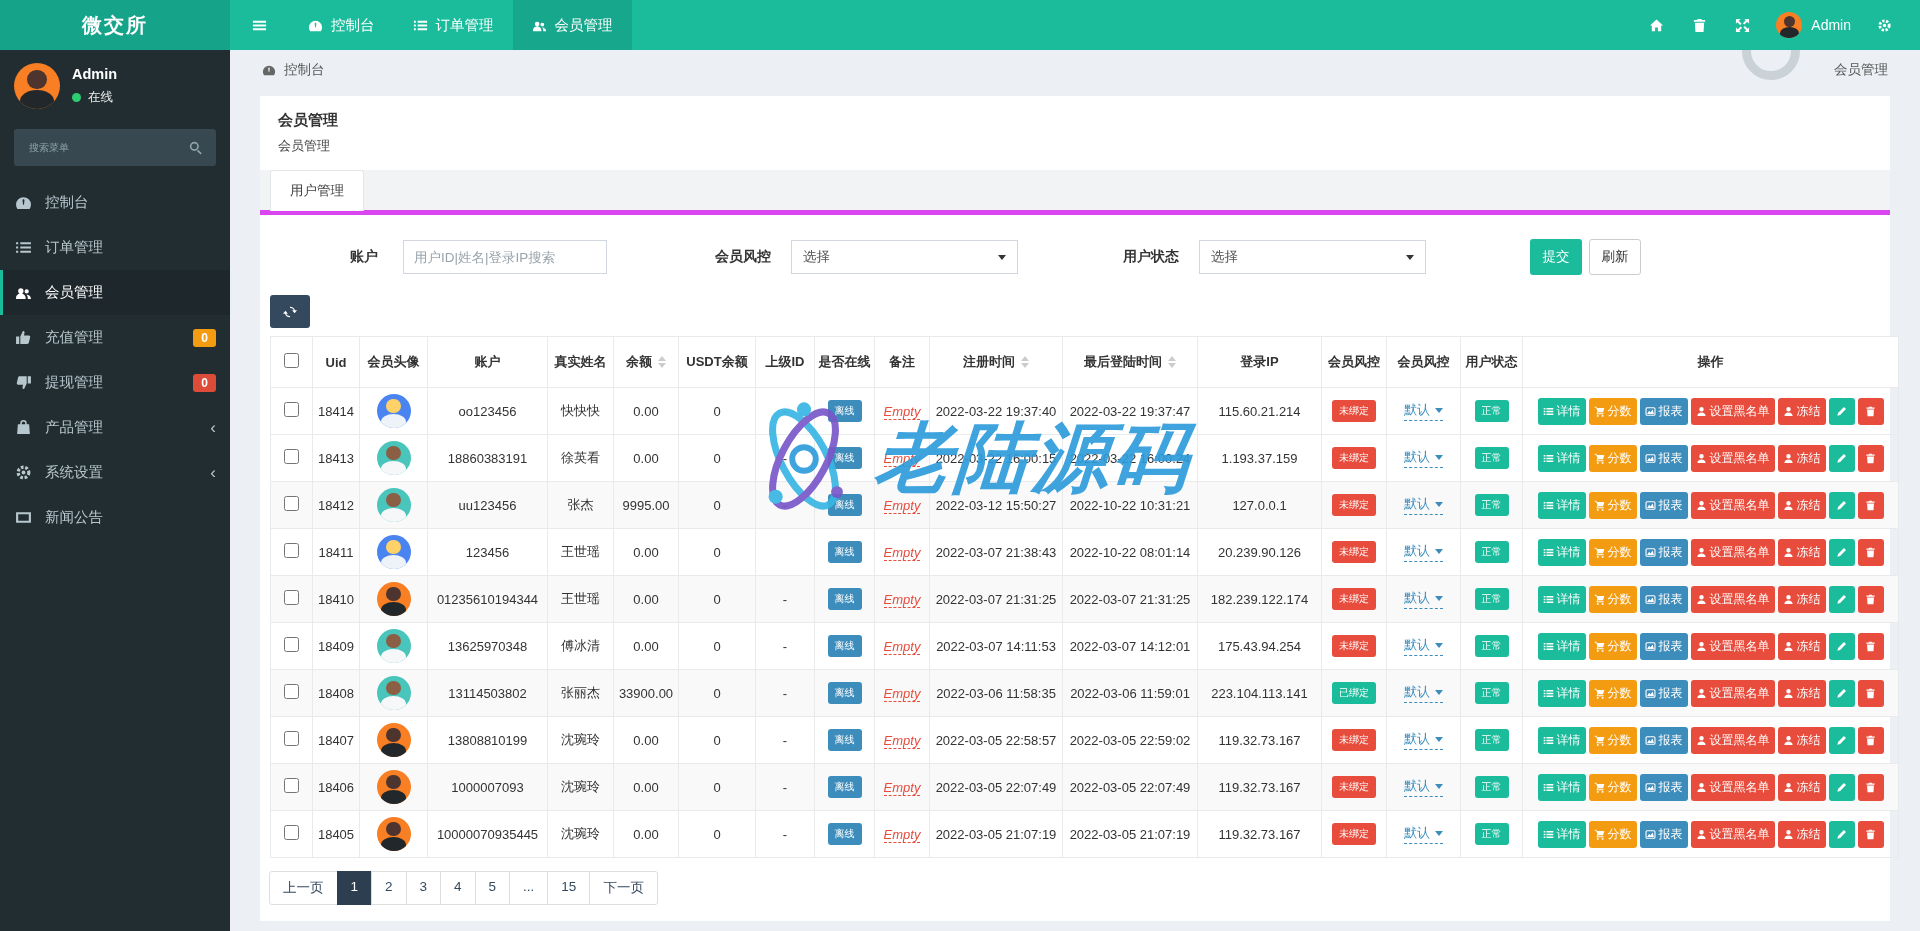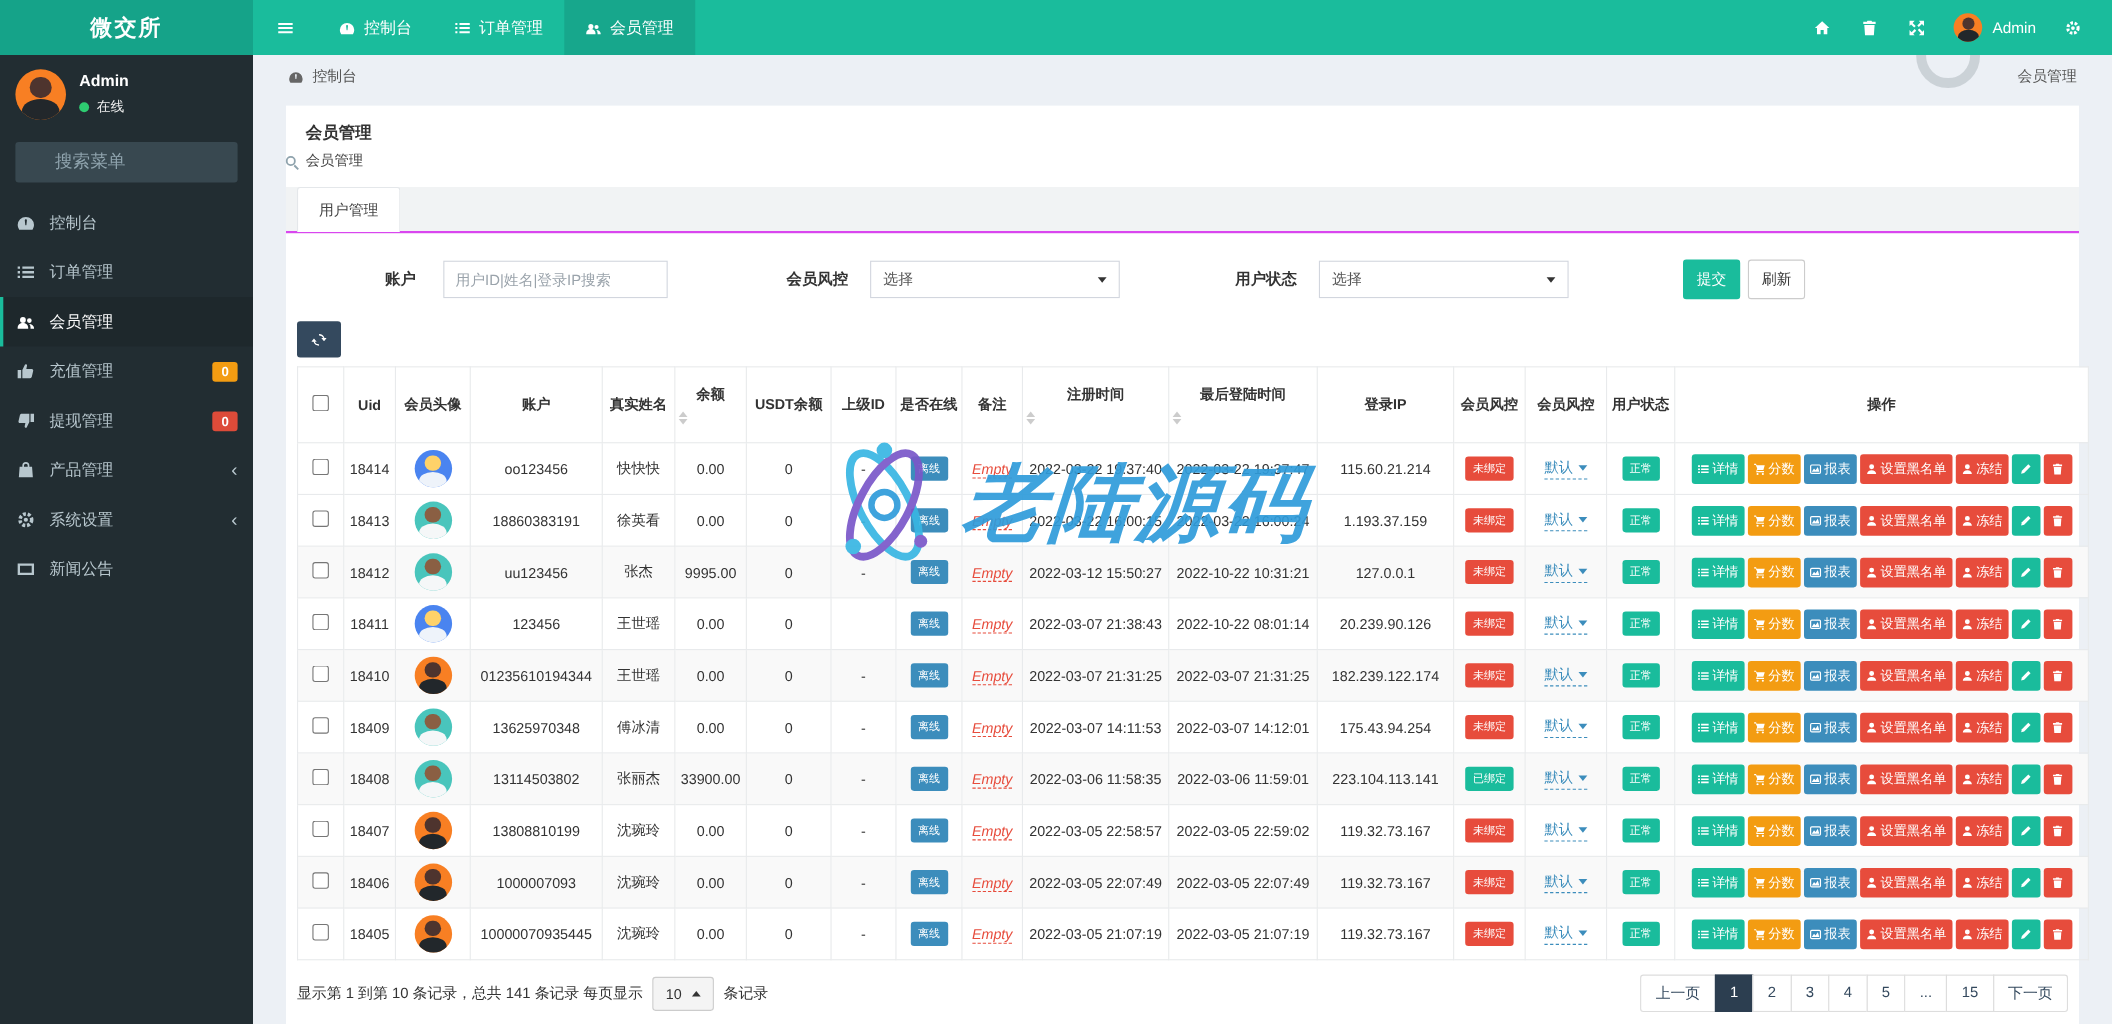--- a/index.html
+++ b/index.html
@@ -35,21 +35,21 @@
 
   
   .sidebar { position:absolute; top:50px; left:0; width:230px; bottom:0; background:#222d32; z-index:90; }
   .user-panel { display:flex; gap:12px; padding:13px 14px 10px; align-items:center; }
   .user-panel .avatar { width:46px; height:46px; }
   .user-name { color:#fff; font-size:14.5px; font-weight:700; margin-bottom:7px; }
   .user-status { color:#eee; font-size:12.5px; display:flex; align-items:center; gap:7px; }
   .dot { width:9px; height:9px; border-radius:50%; background:#2ecc71; }
   .side-search { margin:10px 14px 14px; background:#384850; border-radius:3px; height:37px;
     display:flex; align-items:center; padding:0 13px; }
-  .side-search input { flex:1; background:transparent; border:none; outline:none; color:#ccc; font-size:16px;margin-left:21px; }
+  .side-search input { flex:1; background:transparent; border:none; outline:none; color:#ccc; font-size:10px; }
   .side-search input::placeholder { color:#8fa3ad; }
   .side-search svg { width:14px; height:14px; color:#8fa3ad; cursor:pointer; }
   .menu { list-style:none; margin:8px 0 0; padding:0; }
   .menu li { display:flex; align-items:center; gap:13px; padding:0 14px 0 12px; height:45px; color:#b8c7ce;
     font-size:14.5px; cursor:pointer; border-left:3px solid transparent; }
   .menu li svg { width:17px; height:17px; flex:none; }
   .menu li.active { background:#1e282c; border-left-color:#1abc9c; color:#fff; }
   .mlabel { flex:1; }
   .mbadge { font-size:12px; color:#fff; padding:2px 8px; border-radius:3px; font-weight:700; }
   .mbadge.orange { background:#f39c12; }
@@ -59,21 +59,21 @@
   
   .content { position:absolute; left:230px; top:50px; right:0; bottom:0; background:#ecf0f5; }
   .breadcrumb { display:flex; justify-content:space-between; align-items:center; padding:11px 32px 9px; color:#555; font-size:13.5px; }
   .bc-left { display:flex; align-items:center; gap:8px; cursor:pointer; }
   .breadcrumb svg { width:14px; height:14px; color:#666; }
 
   .box { background:#fff; margin:8px 30px 0; }
   .box-header { padding:15px 18px 10px; }
   .title { font-size:15px; font-weight:700; color:#333; margin-bottom:7px; }
   .subtitle { font-size:13px; color:#444; }
-  .tab-strip { background:#f1f3f4; border-bottom:2px solid #d946ef; display:flex; padding-left:10px; margin-top:5px; }
+  .tab-strip { background:#f1f3f4; border-bottom:5px solid #d946ef; display:flex; padding-left:10px; margin-top:5px; }
   .tab { background:#fff; padding:11px 19px; font-size:13.5px; color:#444; border:1px solid #e4e7ea;
     border-bottom:none; margin-bottom:-1px; border-radius:3px 3px 0 0; cursor:pointer; }
 
   .filter-row { display:flex; align-items:center; padding:24px 0 18px; }
   .filter-row label { font-size:14px; font-weight:700; color:#333; white-space:nowrap; }
   .lab1 { margin-left:90px; } .lab2 { margin-left:108px; } .lab3 { margin-left:105px; }
   .text-input { width:204px; height:34px; border:1px solid #d2d6de; padding:0 10px; font-size:13.5px;
     color:#333; outline:none; margin-left:25px; }
   .text-input::placeholder { color:#9aa3ab; }
   .select { width:227px; height:34px; border:1px solid #d2d6de; display:flex; align-items:center;
@@ -88,21 +88,21 @@
   .toolbar { padding:2px 10px 8px; }
   .btn-table-refresh { width:40px; height:33px; background:#34495e; border:none; border-radius:3px; color:#fff;
     cursor:pointer; display:flex; align-items:center; justify-content:center; }
   .btn-table-refresh svg { width:14px; height:14px; }
 
   .grid-wrap { padding:0 10px; }
   table { width:100%; border-collapse:collapse; table-layout:fixed; font-size:13px; color:#333; }
   th,td { border:1px solid #e8eaec; text-align:center; vertical-align:middle; padding:6px 3px; overflow:hidden; }
   thead th { font-weight:700; padding:16px 3px; background:#fff; }
   tbody tr:nth-of-type(2n+3) { background:#f9f9f9; }
-  .thc { display:flex; justify-content:center; gap:6px;flex-direction:column; }
+  .thc { display:flex; align-items:center; justify-content:center; gap:6px; }
   .sort { display:inline-flex; flex-direction:column; gap:2px; }
   .sort i { display:block; width:0; height:0; border-left:4px solid transparent; border-right:4px solid transparent; }
   .sort .up { border-bottom:5px solid #ccc; }
   .sort .down { border-top:5px solid #ccc; }
   input[type=checkbox] { width:15px; height:15px; cursor:pointer; margin:0; }
 
   .badge { display:inline-block; min-width:34px; padding:4px 7px; border-radius:3px; color:#fff; font-size:10px; }
   .badge-blue { background:#3c8dbc; } .badge-red { background:#e74c3c; } .badge-green { background:#1abc9c; }
   .remark { color:#e74c3c; font-style:italic; border-bottom:1px dashed #e74c3c; cursor:pointer; text-decoration:none;text-align:center; }
   .risk { color:#3c8dbc; border-bottom:1px dashed #3c8dbc; cursor:pointer; display:inline-flex;
@@ -1223,28 +1223,20 @@
                     </span>
                   </button>
                 </div>
               </td>
             </tr>
           </tbody>
       </table>
     </div>
 
     <div class="table-footer">
-      <div class="summary">
-        <span>显示第 1 到第 10 条记录，总共 141 条记录 每页显示</span>
-        <span class="per-page">
-          <span>10</span>
-          <i class="caret-up"></i>
-        </span>
-        <span>条记录</span>
-      </div>
       <ul class="pagination">
         <li>上一页</li>
         <li class="active">1</li>
         <li>2</li>
         <li>3</li>
         <li>4</li>
         <li>5</li>
         <li>...</li>
         <li>15</li>
         <li>下一页</li>

